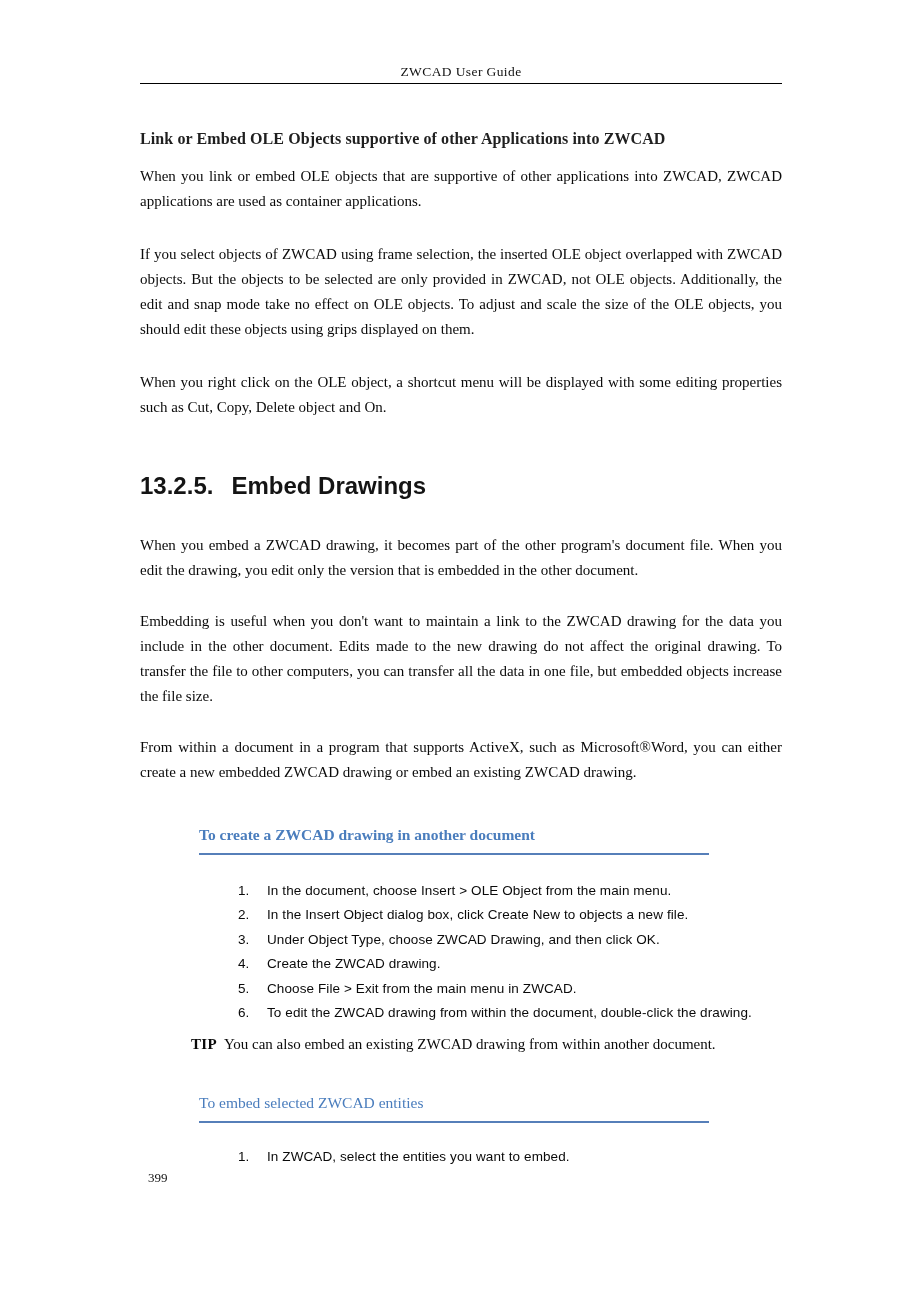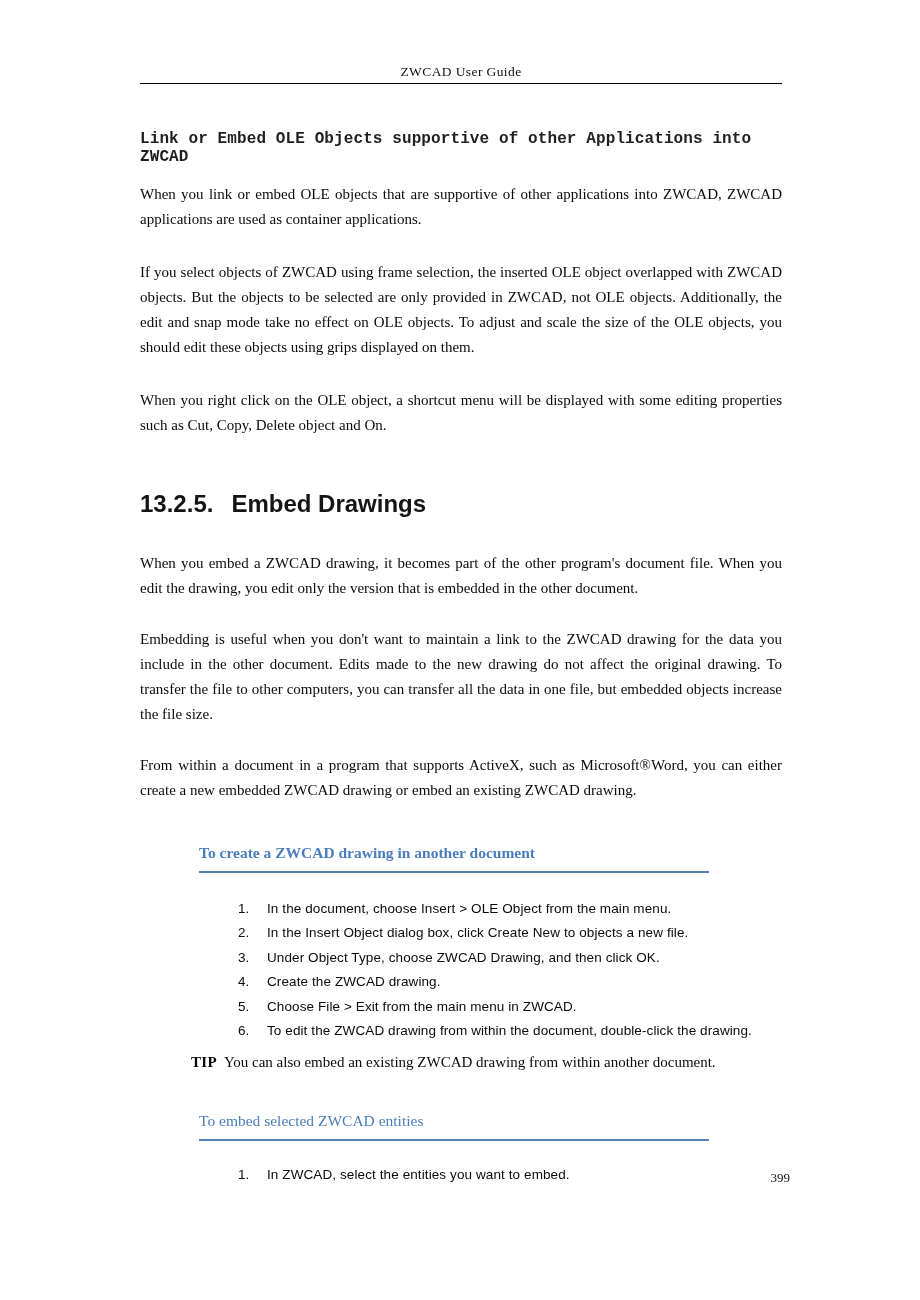--- a/index.html
+++ b/index.html
@@ -28,21 +28,21 @@
     color: #111;
   }
   .header-rule {
     margin-top: 3px;
     border-top: 1.6px solid #000;
     height: 0;
   }
   
   .subsection-title {
     margin-top: 46px;
-    font-family: Liberation Mono, monospace;
+    font-family: Liberation Serif, serif;
     font-weight: bold;
     font-size: 16px;
     color: #1f1f1f;
     letter-spacing: 0.1px;
   }
   .section-heading {
     margin-top: 52px;
     font-family: "Liberation Sans", sans-serif;
     font-weight: bold;
     font-size: 24px;
@@ -109,21 +109,21 @@
   .tip .tip-label {
     font-weight: bold;
     margin-right: 7px;
     letter-spacing: 0.3px;
   }
   
   .page-number {
     position: absolute;
     left: 148px; top: 1170px;
     width: 642px;
-    text-align: right;
+    text-align: left;
     font-size: 13px;
     color: #111;
   }
 </style>
 </head>
 <body>
 
 <div class="page">
   <div class="frame">
 

